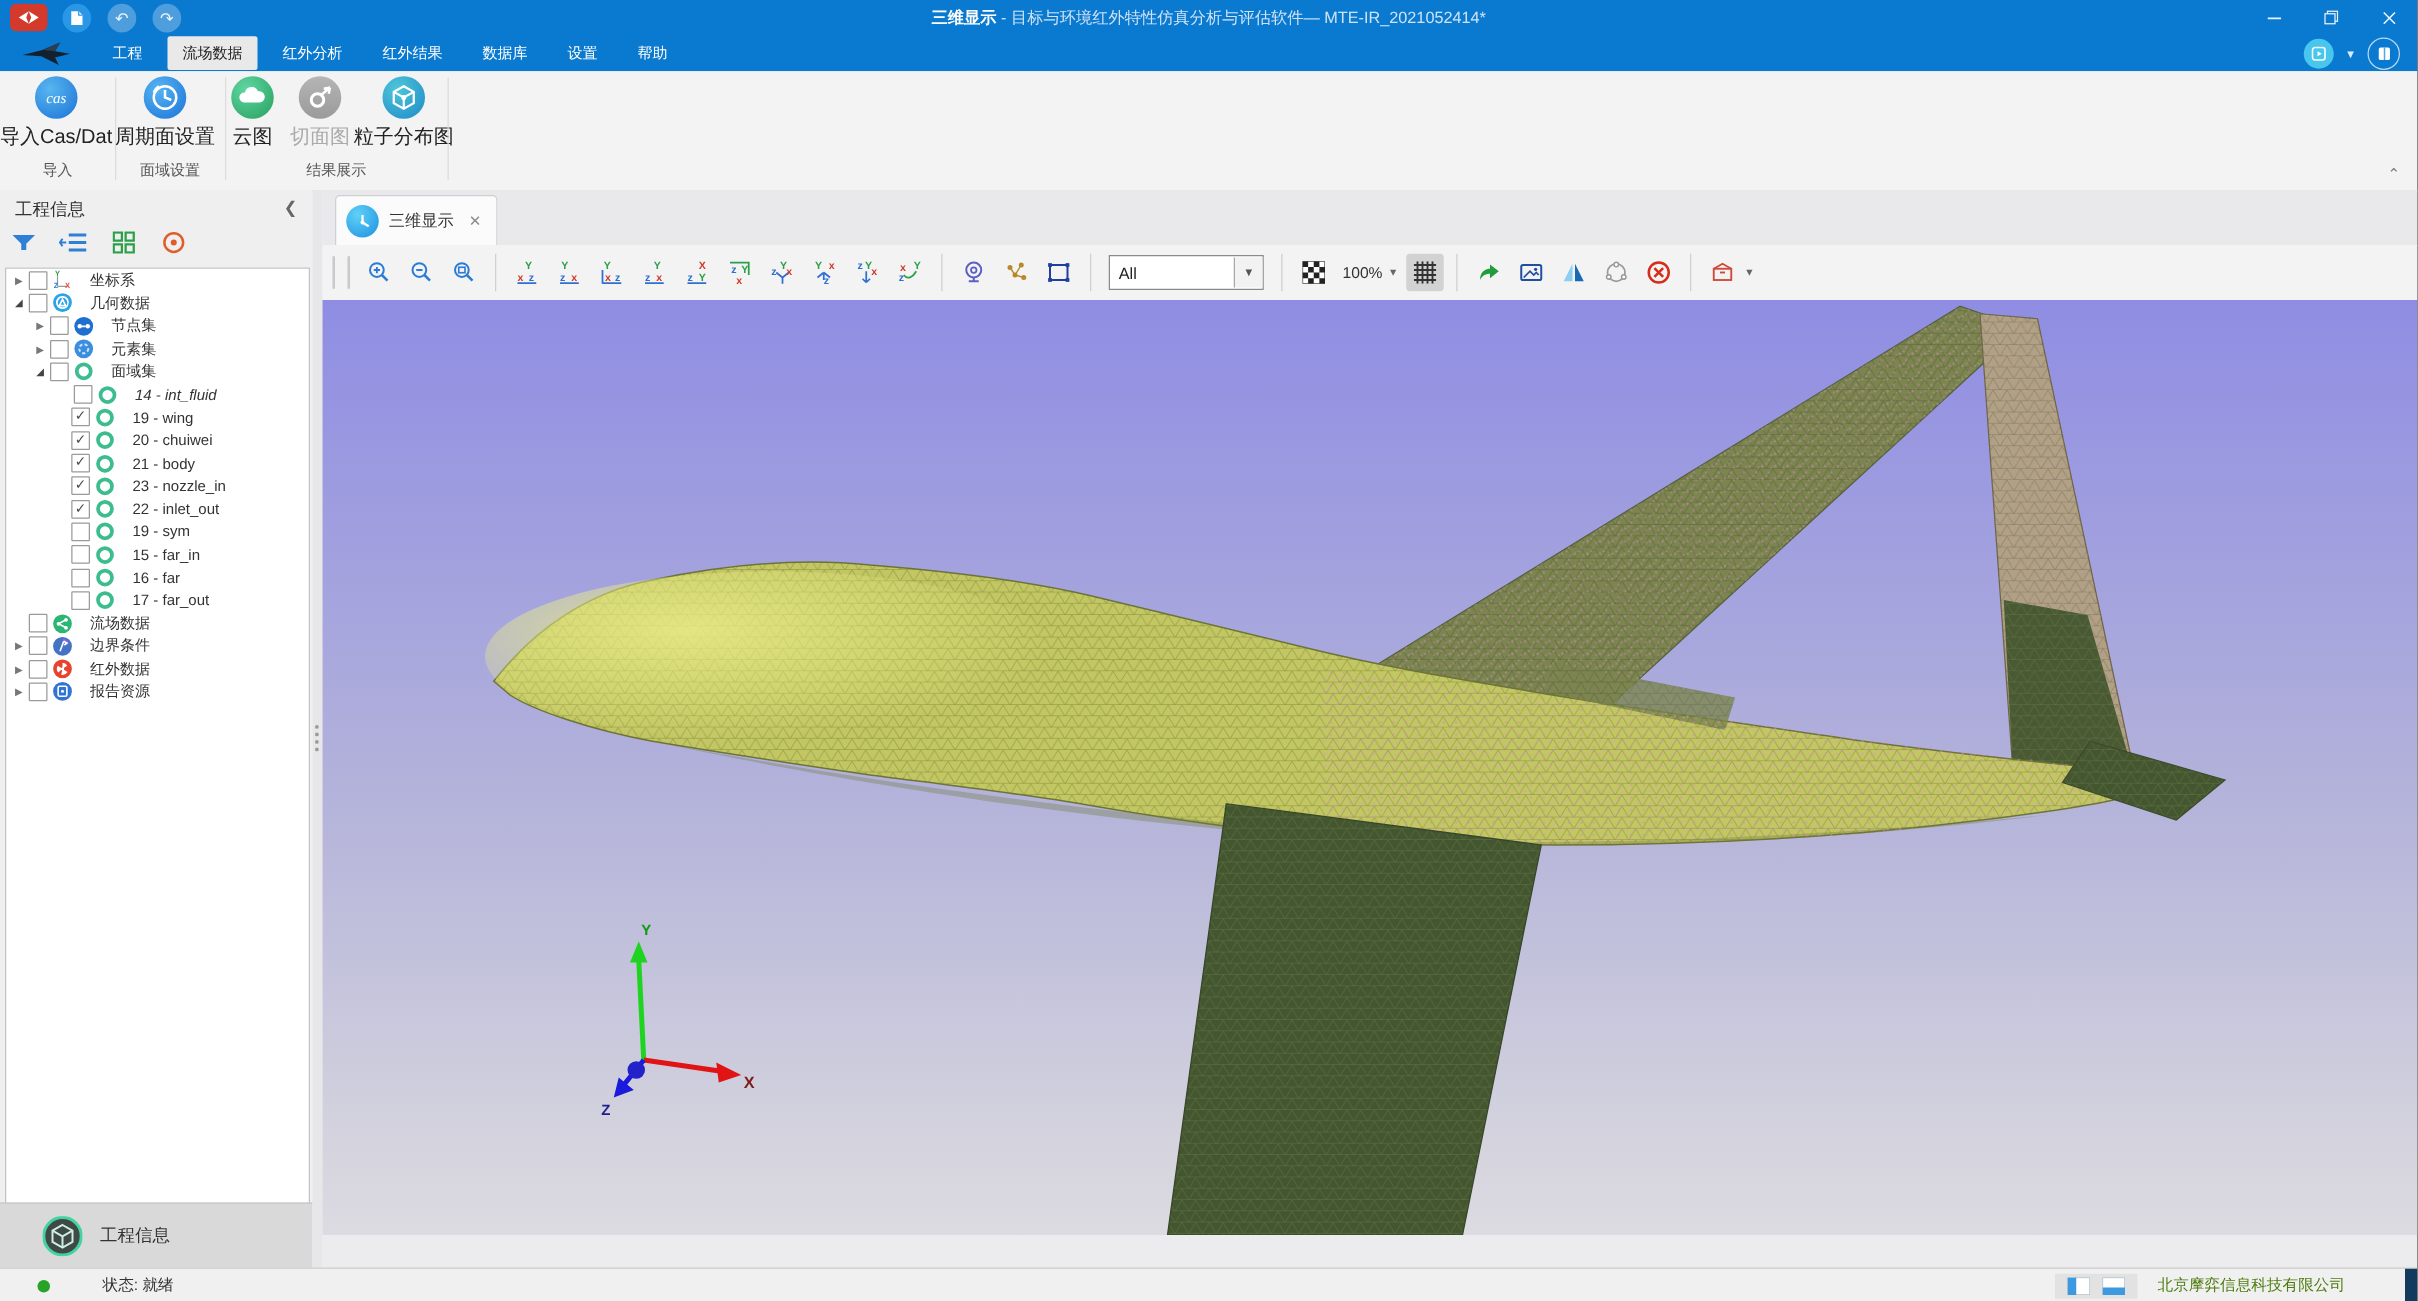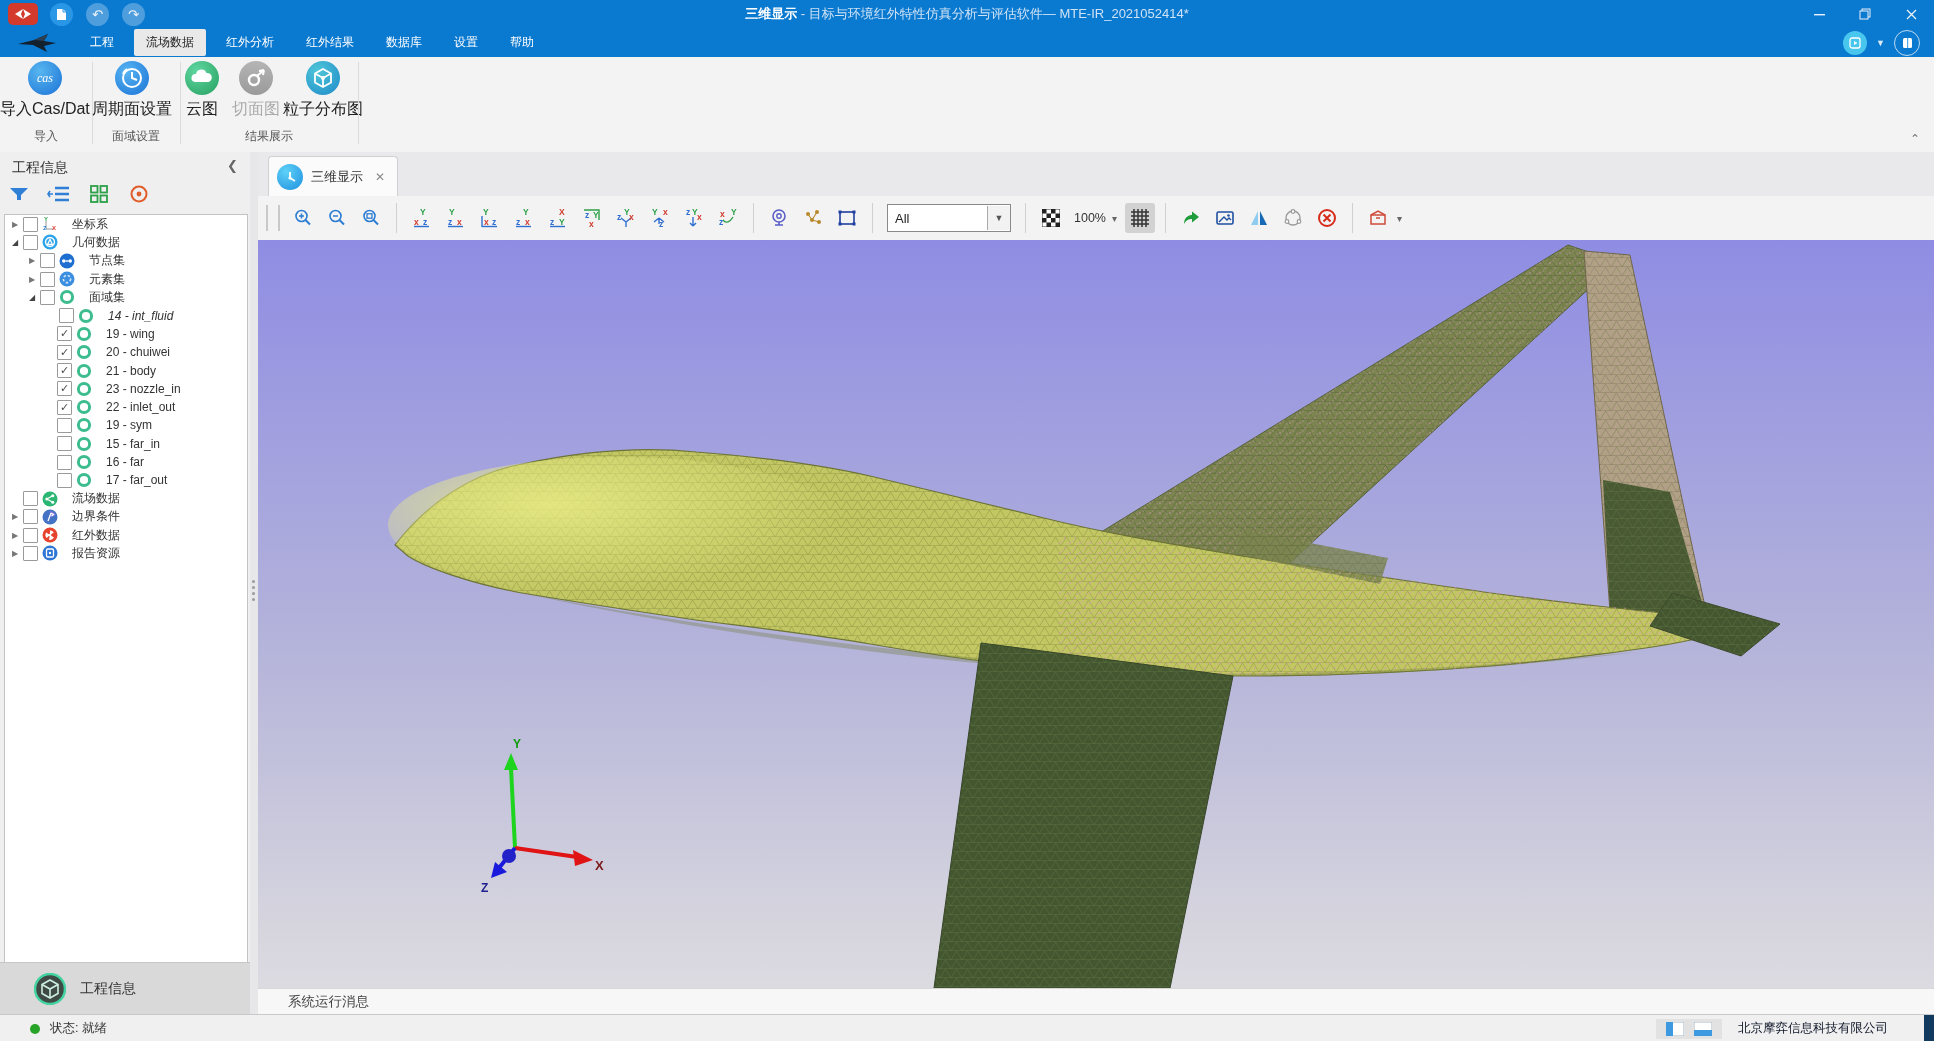--- a/index.html
+++ b/index.html
@@ -82,25 +82,25 @@
   .tb-caret{font-size:10px;color:#666;margin-left:2px;}
   
   .viewport{position:absolute;left:0;top:88px;width:1676px;height:748px;
             background:linear-gradient(#8f8de3,#b5b4da 55%,#d6d5de 92%,#dcdbe2);}
   .viewport svg{display:block;}
   
   .msgbar{position:absolute;left:258px;top:988px;width:1676px;height:26px;background:#f7f7f8;
           border-top:1px solid #d8d8d8;display:flex;align-items:center;}
   .msgbar span{margin-left:30px;font-size:13.5px;color:#444;}
   .statusbar{position:absolute;left:0;top:1014px;width:100%;height:27px;background:#f0f0f0;
-             border-top:1px solid #c9c9c9;display:flex;align-items:center;font-size:12.5px;color:#333;}
+             border-top:1px solid #c9c9c9;display:flex;align-items:center;font-size:12.5px;color:#333;gap:32px;}
   .st-dot{width:10px;height:10px;border-radius:50%;background:#27a327;margin:0 10px 0 30px;}
   .st-right{margin-left:auto;display:flex;align-items:center;}
   .st-icons{background:#e2e2e2;padding:3px 10px;display:flex;gap:10px;margin-right:16px;}
-  .st-company{margin-right:36px;color:#0f172a;}
+  .st-company{margin-right:48px;color:#4d7c0f;}
   .st-edge{width:10px;height:27px;background:#123a5e;}
 </style>
 </head>
 <body>
 
 <div class="app">
 
   <div class="titlebar">
     <div class="qa qa-app">
       <svg width="18" height="14" viewBox="0 0 18 14">
@@ -789,23 +789,20 @@
           <text id="axis-x" x="80" y="22" font-size="13" fill="#7c1a1a" font-weight="bold">X</text>
           <line x1="0" y1="0" x2="-16" y2="20" stroke="#1a1adc" stroke-width="4"></line>
           <polygon points="-24,30 -20,14 -8,24" fill="#1a1adc"></polygon>
           <circle cx="-6" cy="8" r="7" fill="#2222c8"></circle>
           <text id="axis-z" x="-34" y="44" font-size="12" fill="#20208f" font-weight="bold">Z</text>
         </g>
       </svg>
     </div>
   </div>
 
-  <div class="msgbar">
-    <span>系统运行消息</span>
-  </div>
   <div class="statusbar">
     <span class="st-dot"></span>
     <span>状态: 就绪</span>
     <div class="st-right">
       <div class="st-icons">
         <svg width="18" height="14" viewBox="0 0 18 14">
           <rect x="0" y="0" width="18" height="14" fill="#fff" stroke="#9fb6c8"></rect>
             <rect x="0" y="0" width="7" height="14" fill="#3d9ae0"></rect>
           </svg>
         <svg width="18" height="14" viewBox="0 0 18 14">

